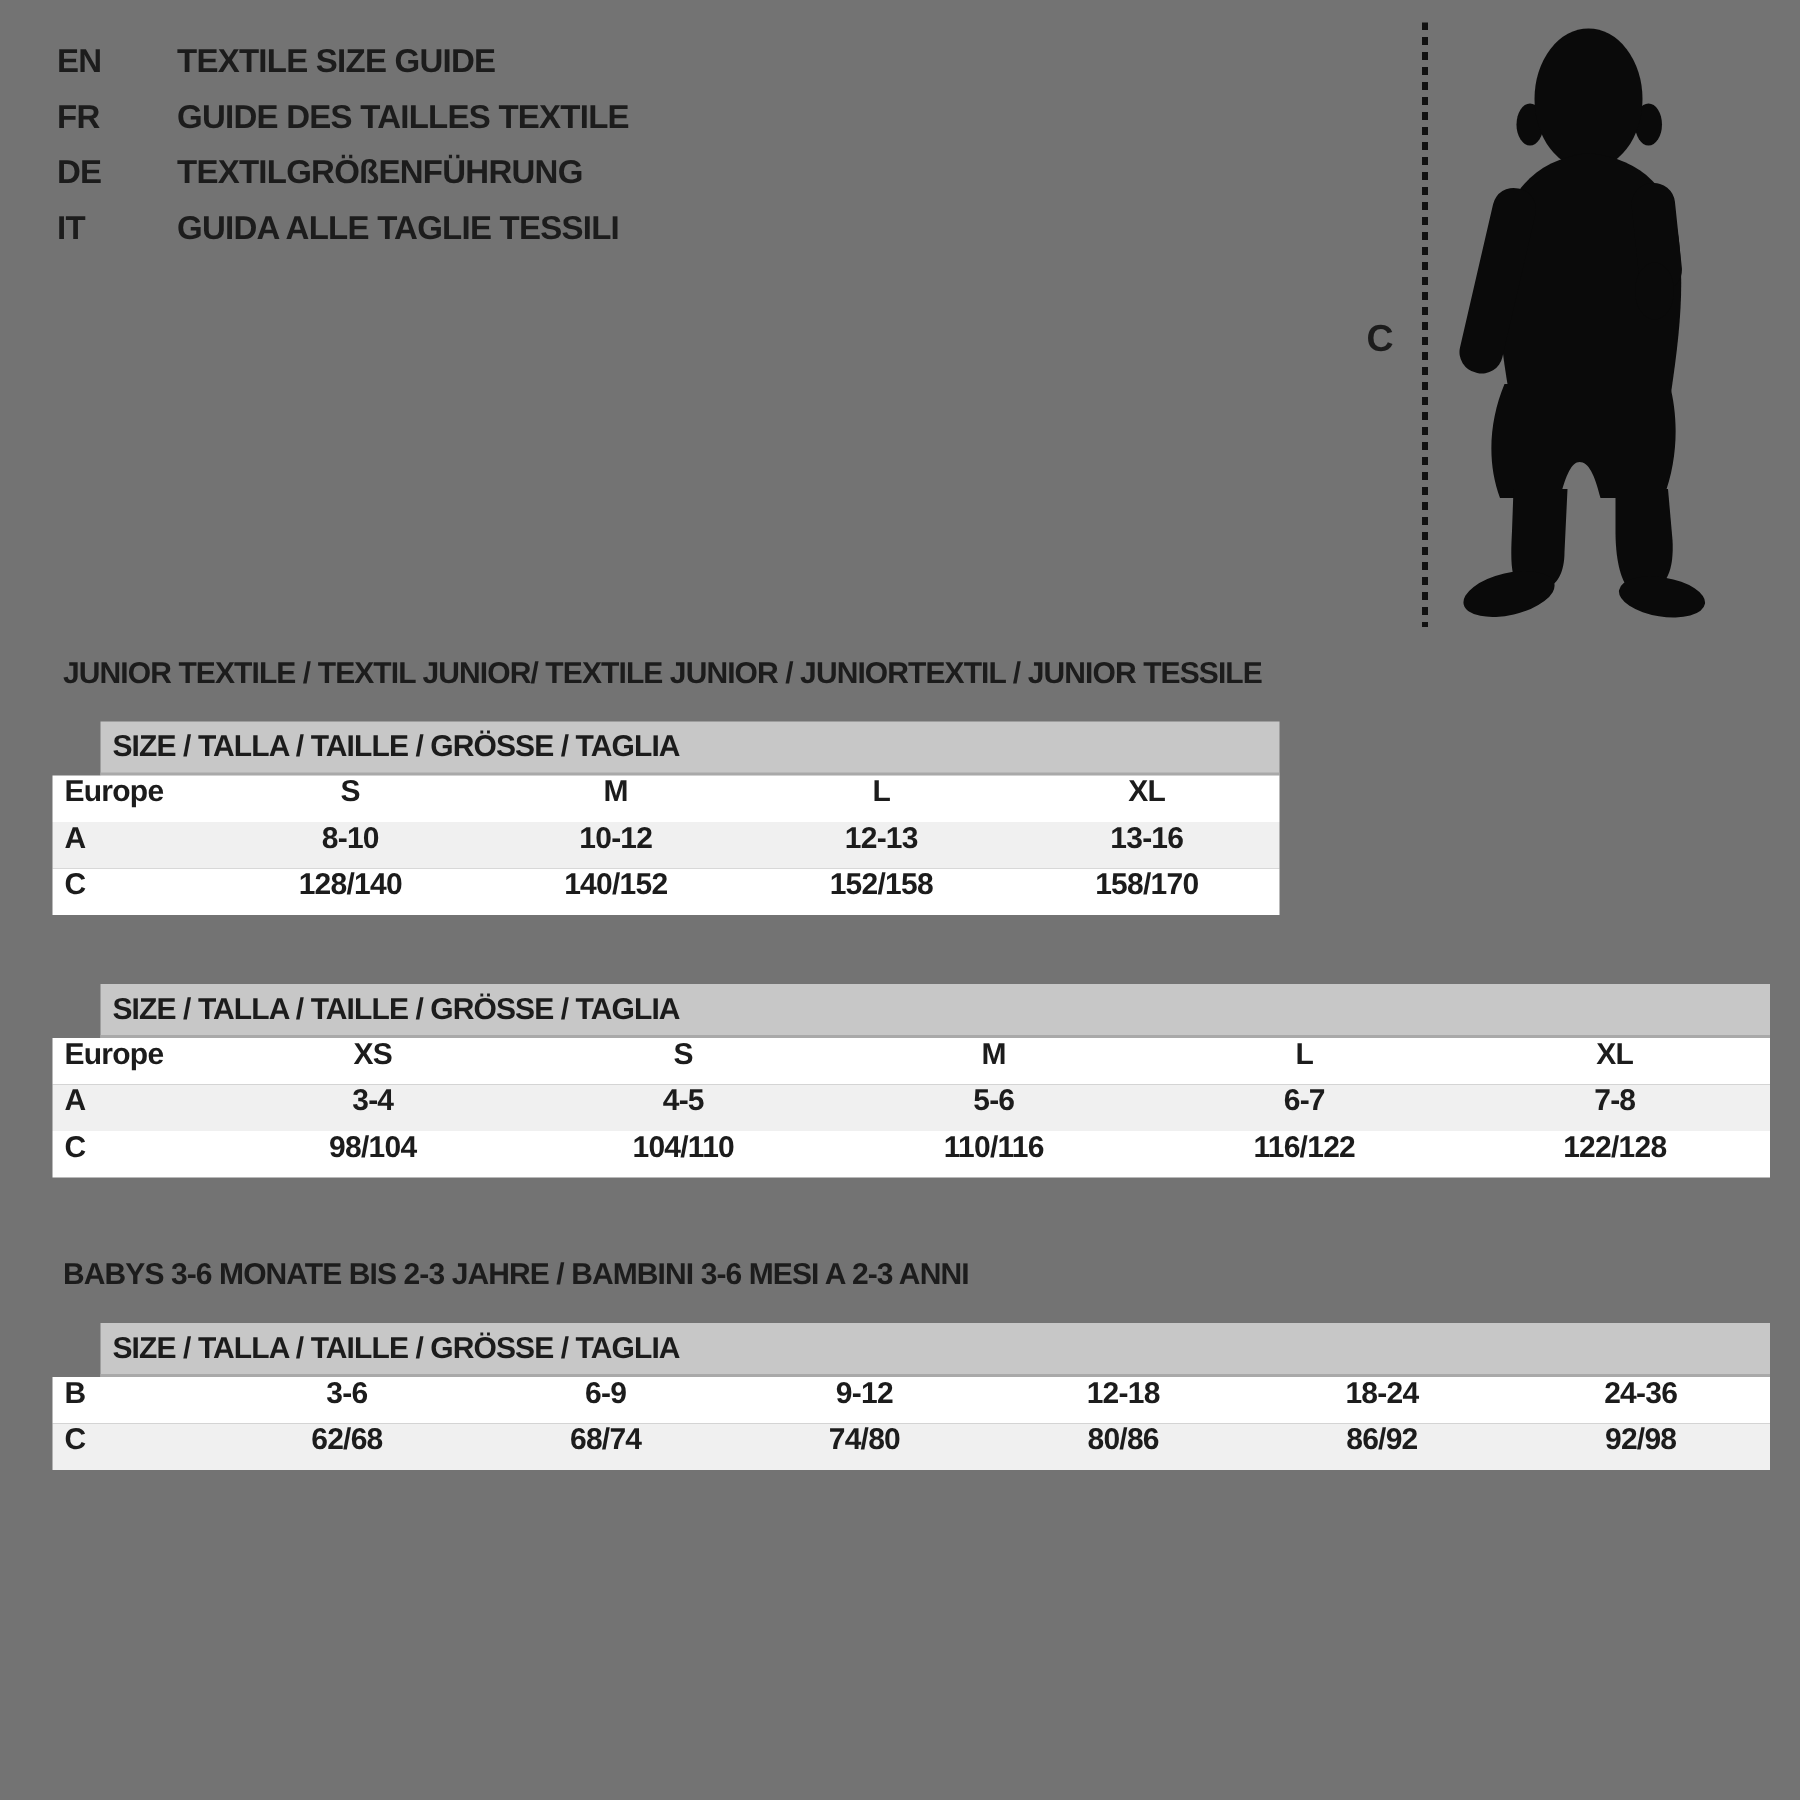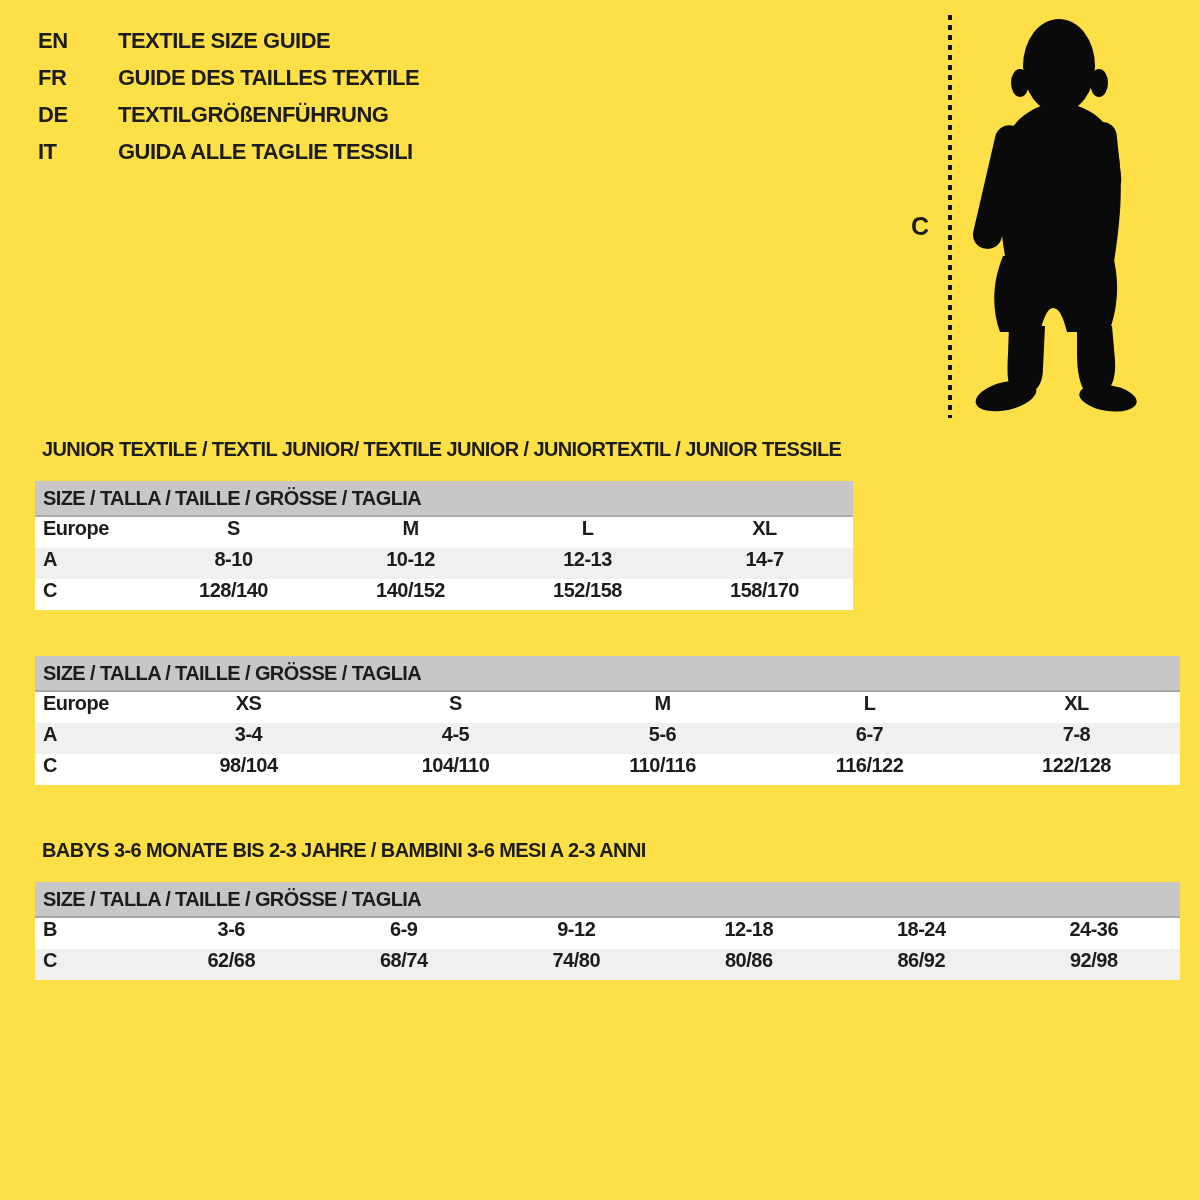--- a/index.html
+++ b/index.html
@@ -9,21 +9,21 @@
     height: 1200px;
     background: #ffffff;
     font-family: "Liberation Sans", sans-serif;
     color: #1c1c1c;
     overflow: hidden;
   }
   .sheet {
     position: relative;
     width: 1200px;
     height: 1200px;
-    background: #fde047;
+    background: #737373;
   }
   
   .lang-list {
     position: absolute;
     left: 38px;
     top: 22px;
   }
   .lang-row {
     display: flex;
     height: 37px;
@@ -84,20 +84,21 @@
   }
   .t-head {
     height: 34px;
     line-height: 34px;
     background: #c7c7c7;
     border-bottom: 2px solid #a9a9a9;
     padding-left: 8px;
     font-weight: bold;
     font-size: 20px;
     letter-spacing: -0.6px;
+    margin-left: 32px;
   }
   .t-row {
     display: flex;
     height: 31px;
     align-items: flex-start;
     background: #ffffff;
   }
   .t-row.alt {
     background: #f0f0f0;
   }
@@ -192,21 +193,21 @@
           <div class="t-cell">S</div>
           <div class="t-cell">M</div>
           <div class="t-cell">L</div>
           <div class="t-cell">XL</div>
         </div>
         <div class="t-row alt">
           <div class="t-label">A</div>
           <div class="t-cell">8-10</div>
           <div class="t-cell">10-12</div>
           <div class="t-cell">12-13</div>
-          <div class="t-cell">14-7</div>
+          <div class="t-cell">13-16</div>
         </div>
         <div class="t-row">
           <div class="t-label">C</div>
           <div class="t-cell">128/140</div>
           <div class="t-cell">140/152</div>
           <div class="t-cell">152/158</div>
           <div class="t-cell">158/170</div>
         </div>
       </div>
     </section>

